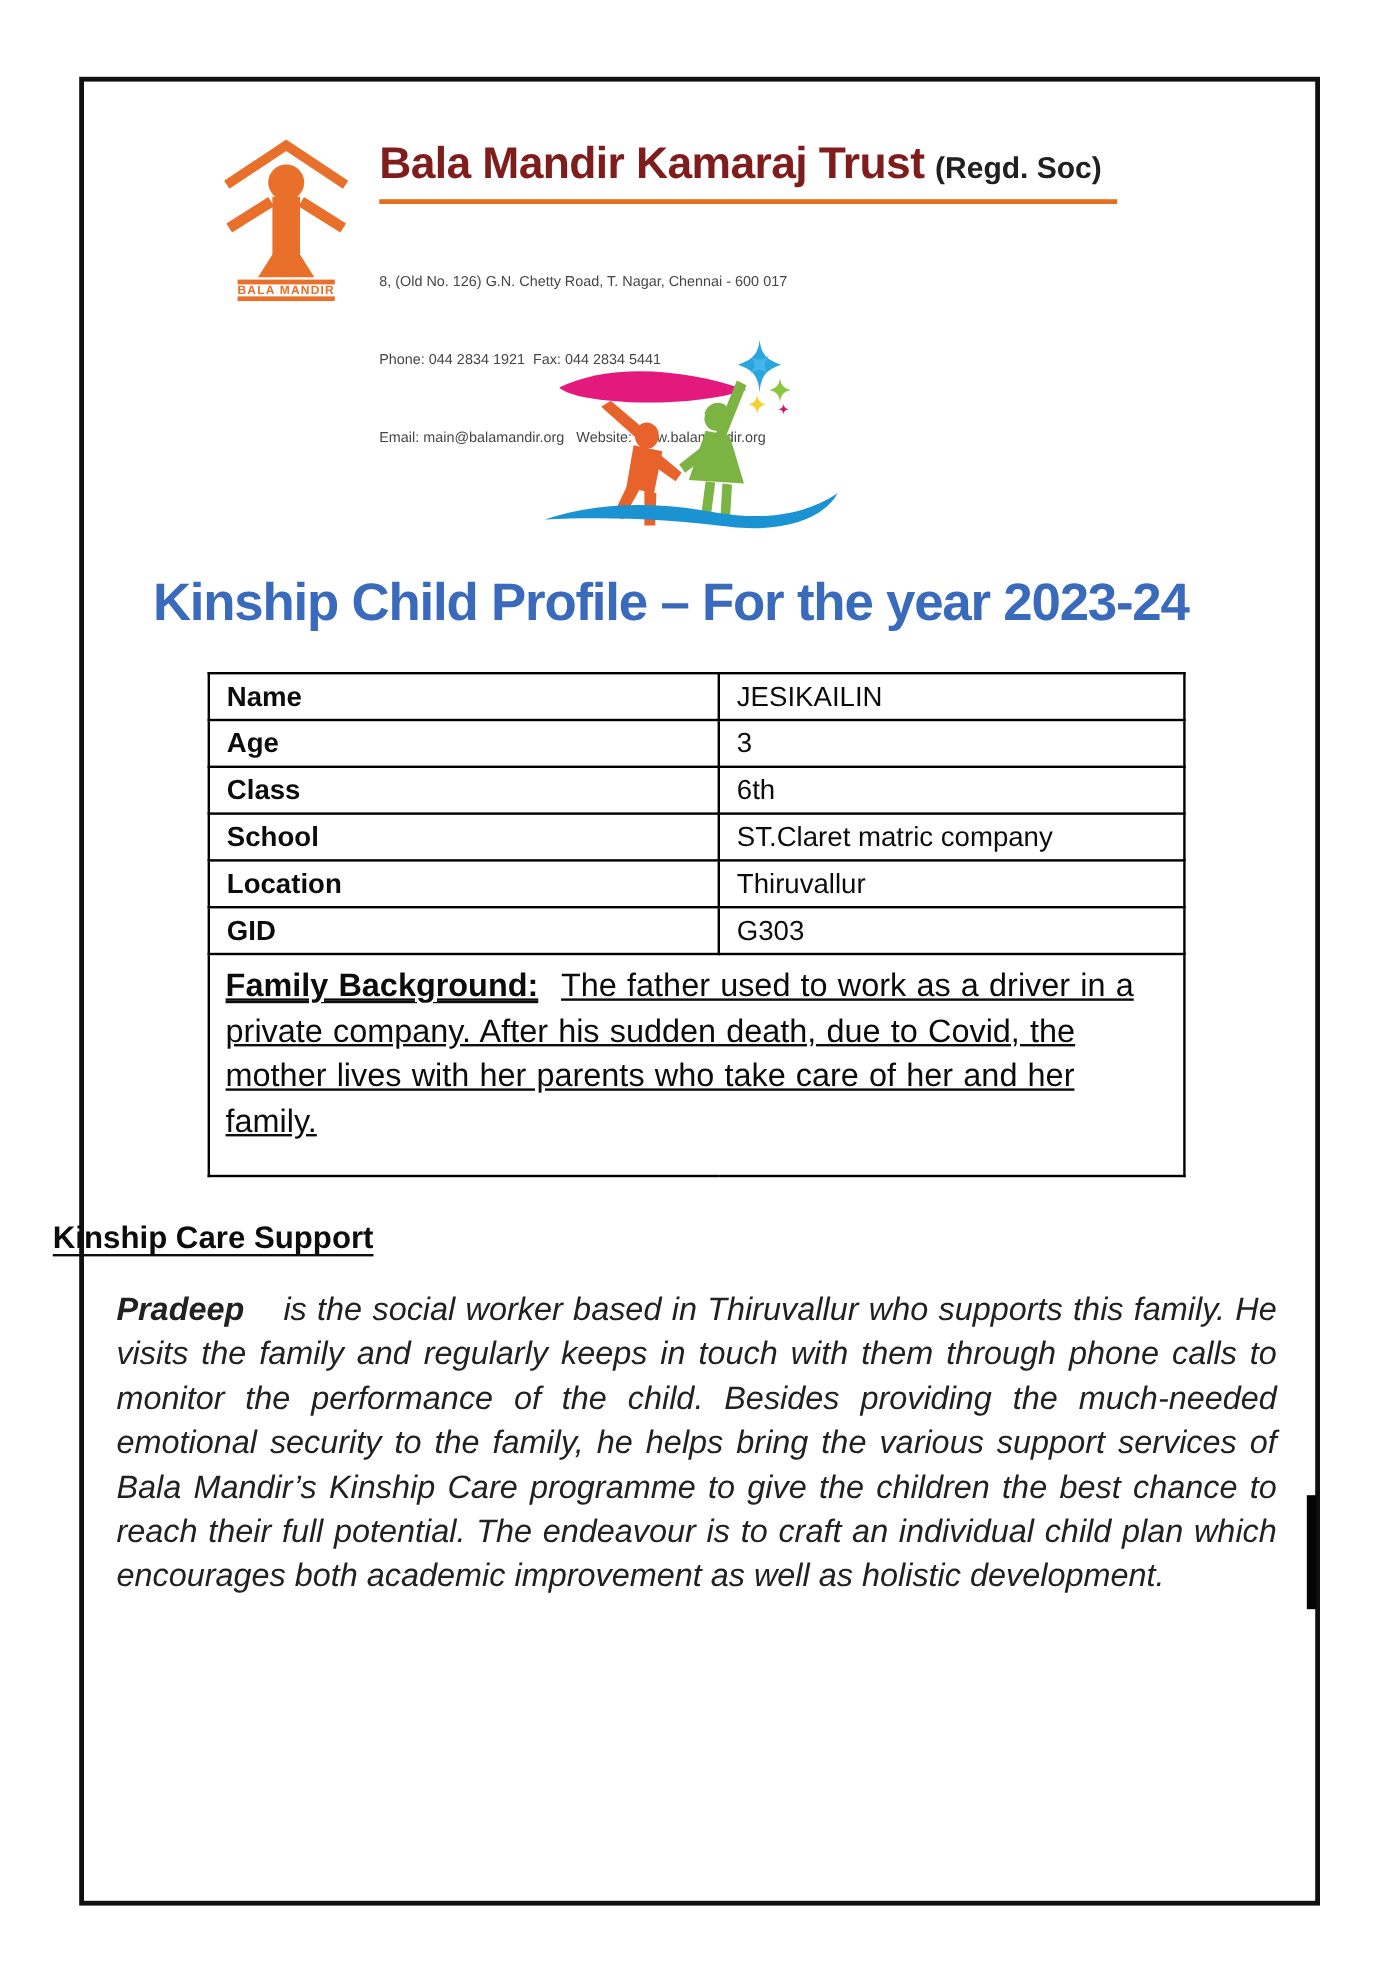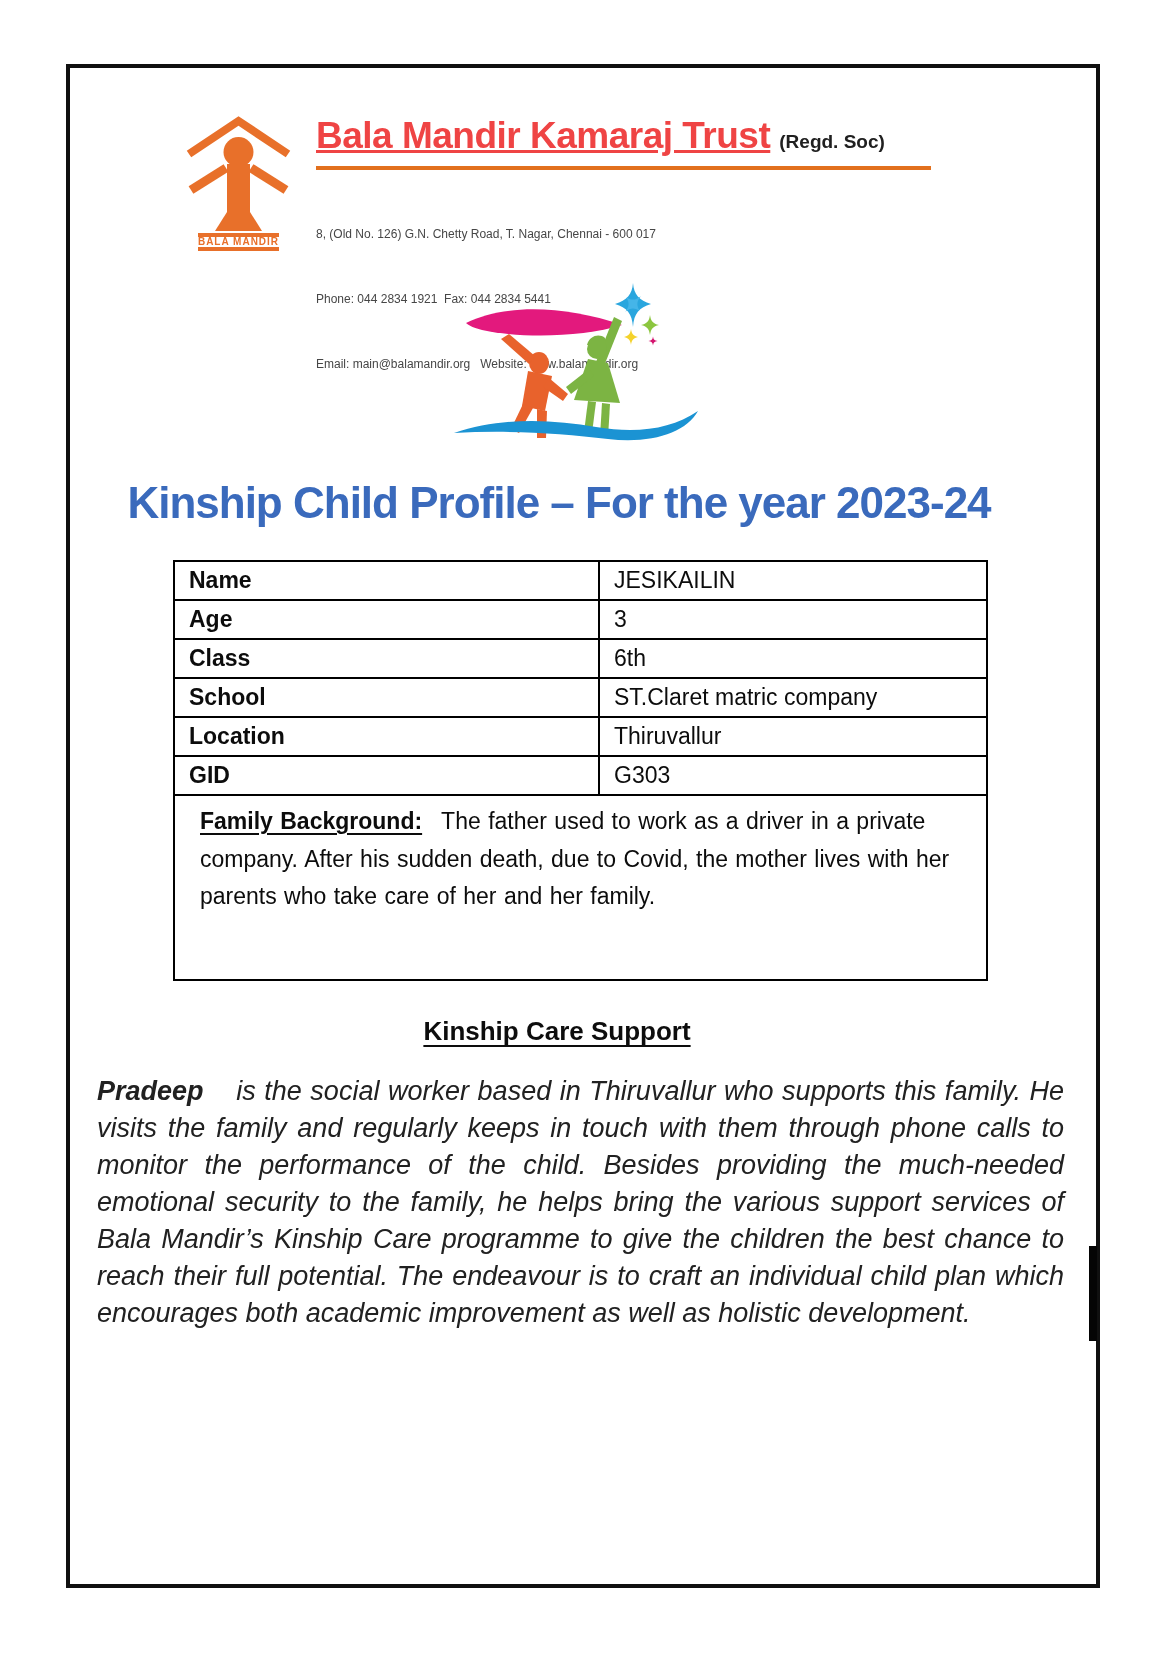--- a/index.html
+++ b/index.html
@@ -7,47 +7,47 @@
     position:relative;width:1164px;height:1653px;background:#ffffff;
     font-family:"Liberation Sans",sans-serif;color:#111;overflow:hidden;
   }
   .frame{
     position:absolute;left:66px;top:64px;width:1026px;height:1516px;
     border:4px solid #101010;background:#fff;
   }
   
   .org-logo{position:absolute;left:116px;top:48px;}
   .org-line{position:absolute;left:246px;top:47px;white-space:nowrap;}
-  .org-name{font-size:37px;font-weight:bold;color:#ef4444;letter-spacing:-0.5px;text-decoration:underline;}
-  .org-suffix{font-size:19px;font-weight:bold;color:#202020;margin-left:9px;}
+  .org-name{font-size:37px;font-weight:bold;color:#7f1d1d;letter-spacing:-0.5px;}
+  .org-suffix{font-size:25px;font-weight:bold;color:#202020;margin-left:9px;}
   .org-underline{position:absolute;left:246px;top:98px;width:615px;height:4px;background:#e2701d;}
   .hdr-lines{position:absolute;left:246px;top:112px;font-size:12px;line-height:21.8px;color:#464646;white-space:pre-wrap;}
   
   .children-logo{position:absolute;left:376px;top:213px;}
   
   .doc-title{
     position:absolute;left:0;top:410px;width:1026px;text-align:center;
     transform:translateX(-24px);
     font-size:44px;font-weight:bold;letter-spacing:-1px;color:#3a6abc;white-space:nowrap;
   }
   
   .profile{
     position:absolute;left:103px;top:492px;width:815px;
     border-collapse:collapse;table-layout:fixed;
   }
   .profile td{border:2px solid #000;font-size:23px;vertical-align:middle;padding:0 0 0 14px;height:37px;color:#0c0c0c;}
   .profile td.lbl{width:409px;font-weight:bold;}
   .profile td.fb{
-    height:176px;vertical-align:top;padding:7px 14px 0 25px;
-    font-size:23px;line-height:37.5px;word-spacing:1px;
+    height:176px;vertical-align:top;padding:7px 14px 0 13px;
+    font-size:27px;line-height:37.5px;word-spacing:1px;text-decoration:underline;
   }
   .fb-label{font-weight:bold;text-decoration:underline;text-decoration-thickness:2px;text-underline-offset:4px;margin-right:19px;}
   
   .support-heading{
-    position:absolute;left:0;top:948px;width:1026px;text-align:center;
+    position:absolute;left:0;top:948px;width:1026px;
     transform:translateX(-26px);
     font-size:26px;font-weight:bold;color:#0d0d0d;
     text-decoration:underline;text-decoration-thickness:2px;text-underline-offset:5px;
   }
   .support-text{
     position:absolute;left:27px;top:1005px;width:967px;margin:0;
     font-size:27px;font-style:italic;line-height:37px;text-align:justify;color:#212121;
   }
   .support-text .lead{font-weight:bold;margin-right:24px;}
   .edge-artifact{position:absolute;left:1019px;top:1178px;width:8px;height:95px;background:#050505;}

